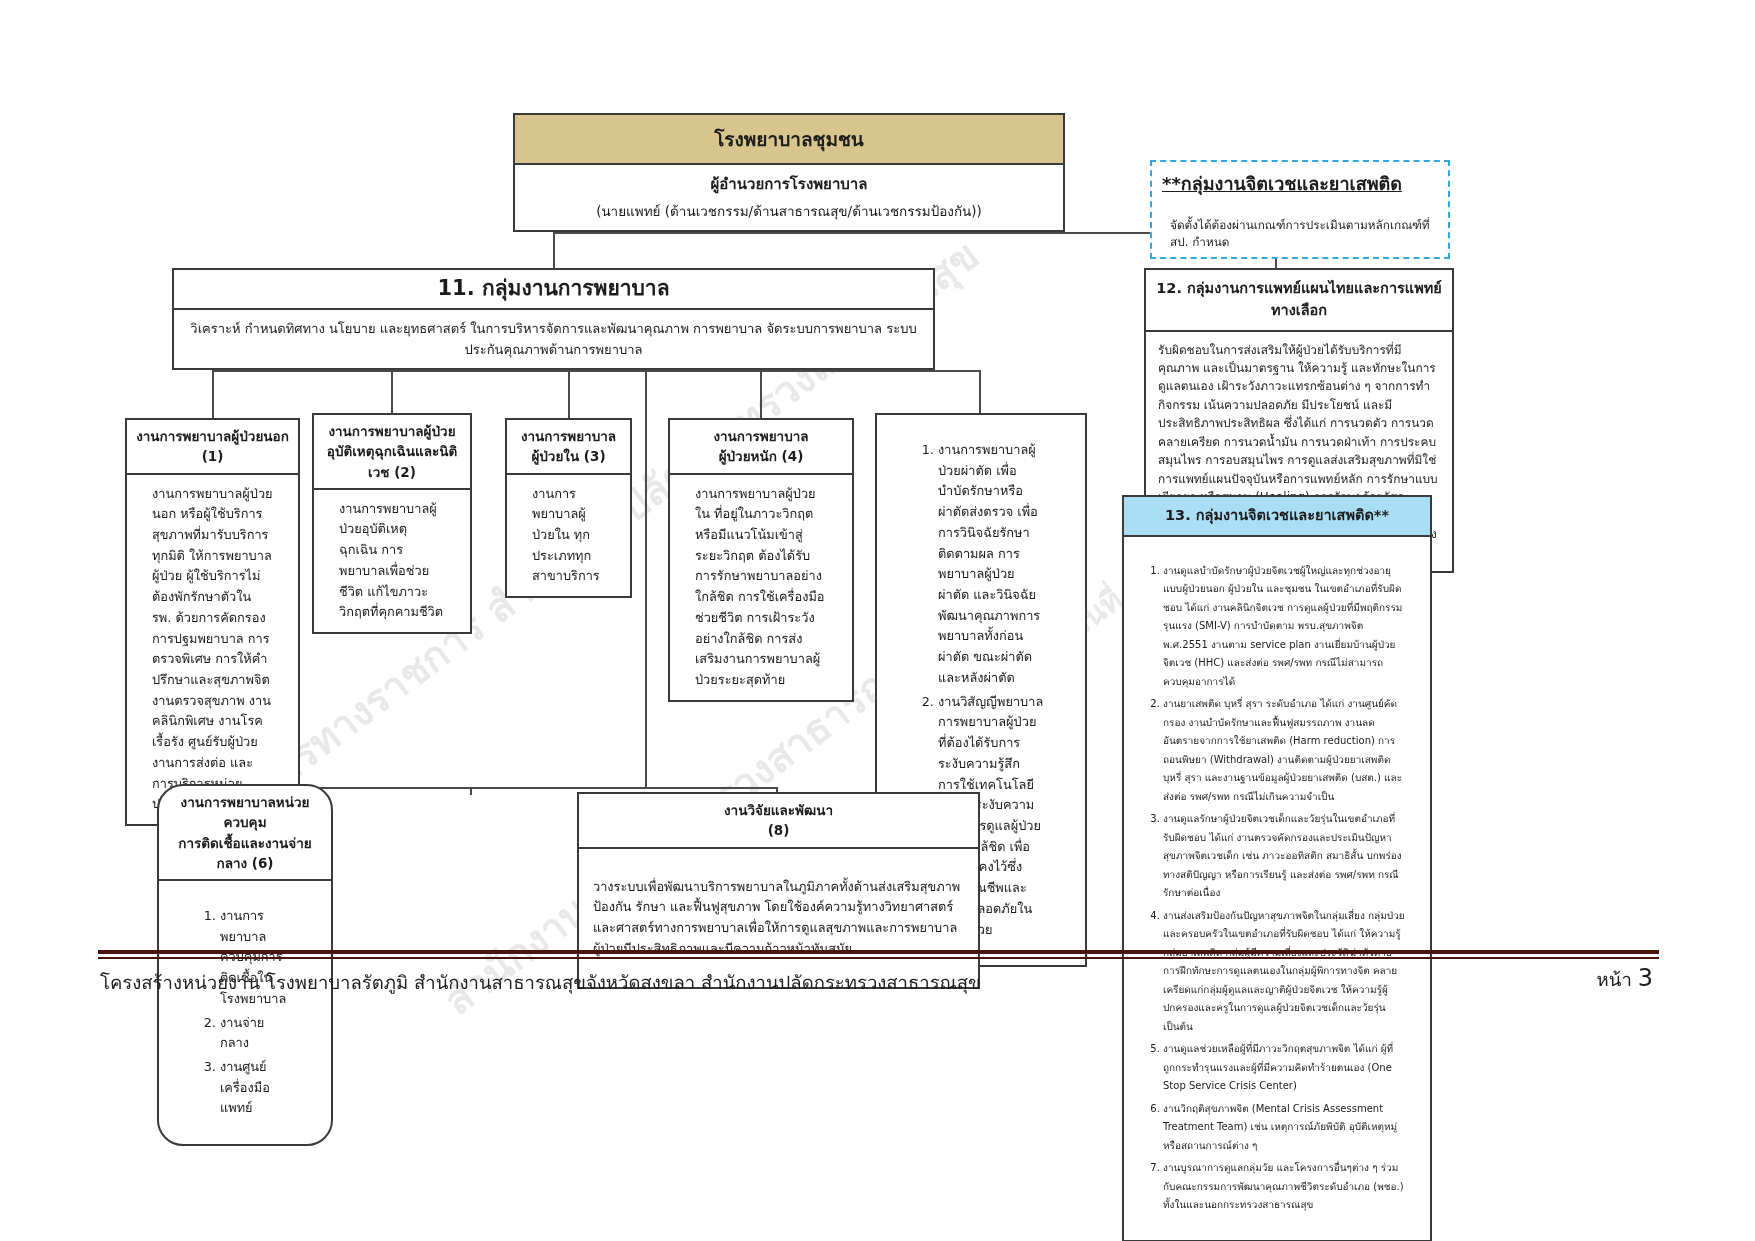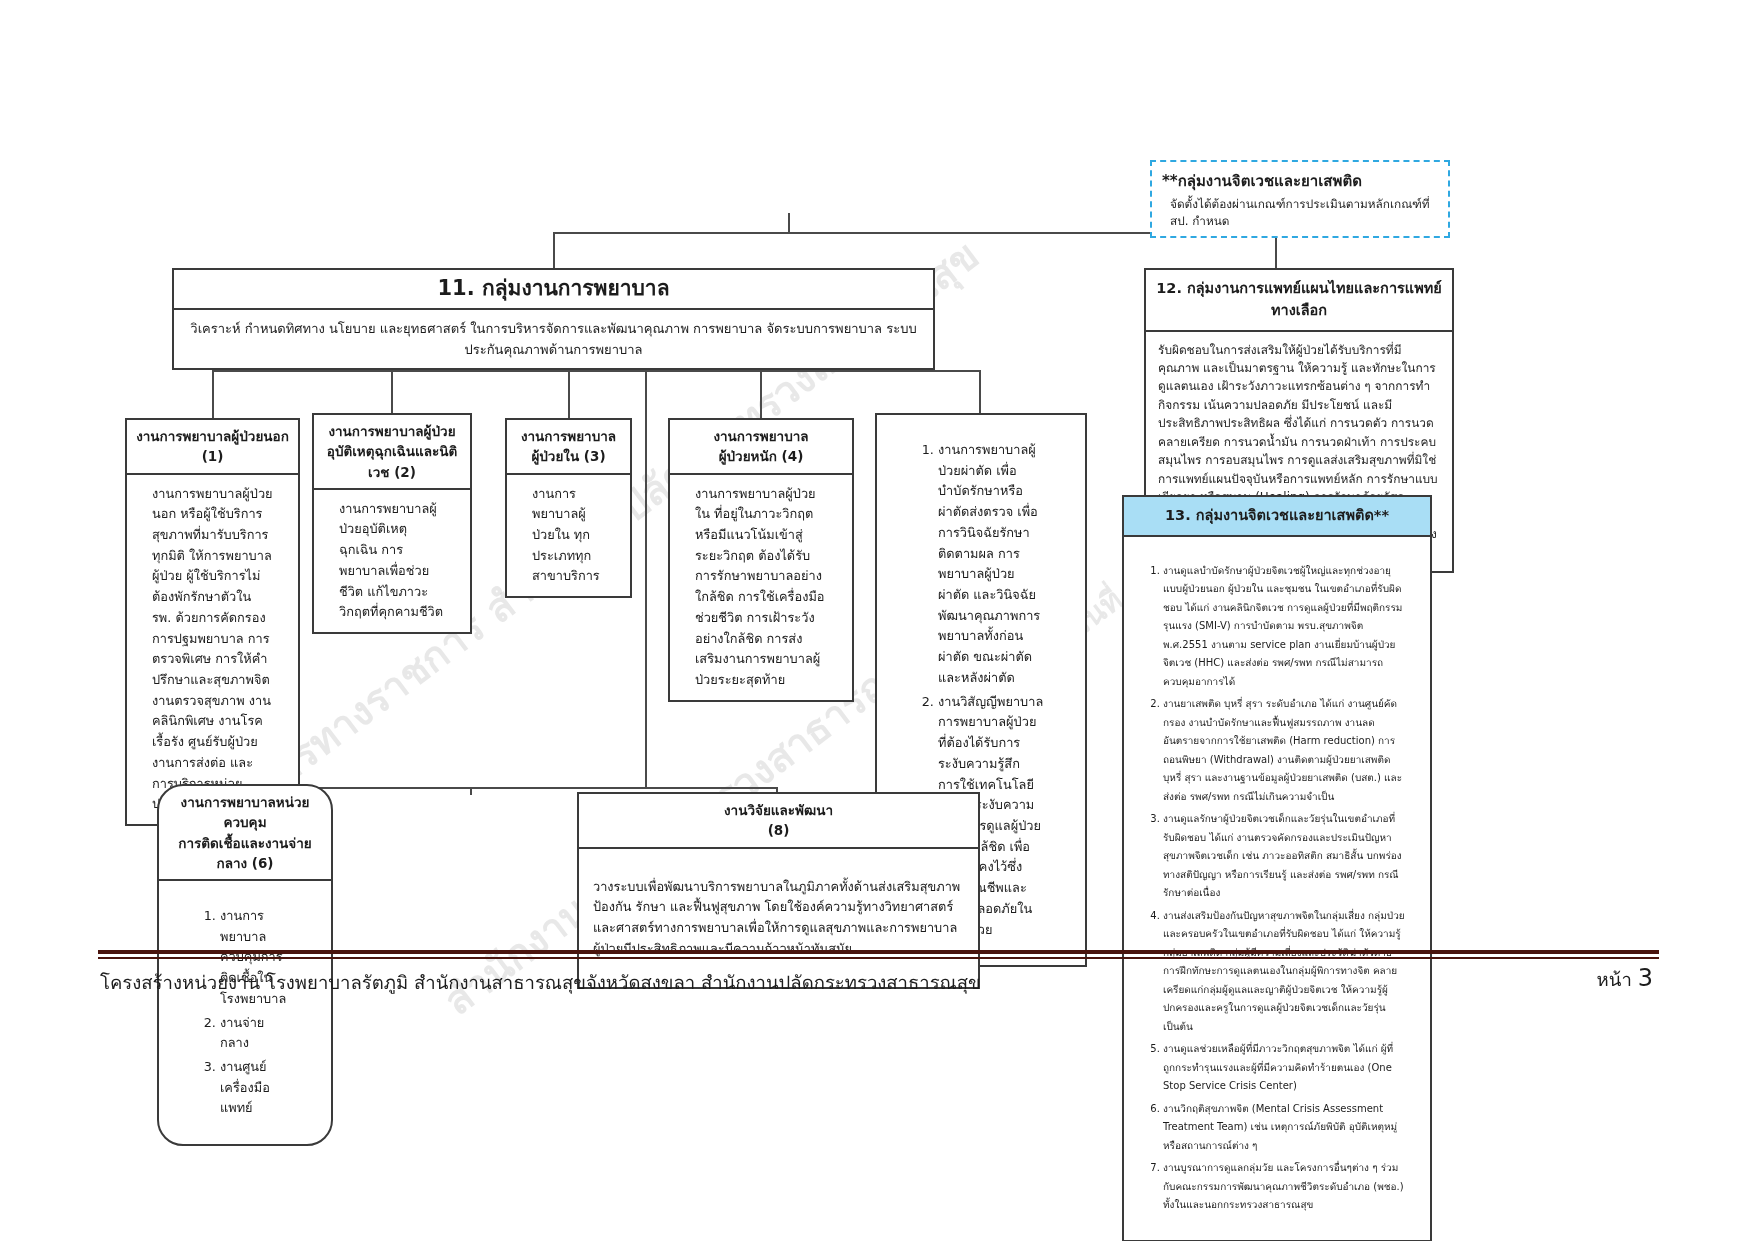--- a/index.html
+++ b/index.html
@@ -25,21 +25,21 @@
     padding:9px 6px;border-bottom:2px solid #3a3a3a;
   }
   #top-box .bdy{text-align:center;padding:7px 8px;}
   #top-box .director{font-weight:bold;font-size:15px;margin-bottom:5px;}
   #top-box .detail{font-size:13.5px;}
   
   #note-box{
     position:absolute;left:1150px;top:160px;width:300px;box-sizing:border-box;
     border:2px dashed #2fa8e1;background:#fff;padding:7px 10px;
   }
-  #note-box .note-title{font-weight:bold;font-size:15px;margin-bottom:3px;}
+  #note-box .note-title{font-weight:bold;font-size:18px;margin-bottom:19px;text-decoration:underline;}
   #note-box .note-text{font-size:11.8px;padding-left:8px;line-height:1.4;}
   
   #box11{left:172px;top:268px;width:763px;}
   #box11 .ttl{font-size:21px;padding:3px 6px;}
   #box11 .bdy{text-align:center;font-size:13px;padding:8px 12px;}
   
   #box12{left:1144px;top:268px;width:310px;}
   #box12 .ttl{font-size:14.5px;padding:8px 6px;}
   #box12 .bdy{font-size:11.9px;line-height:1.55;padding:9px 12px;}
   
@@ -96,20 +96,27 @@
   <div class="vline" style="left:568px;top:370px;height:48px;"></div>
   <div class="vline" style="left:760px;top:370px;height:48px;"></div>
   <div class="vline" style="left:979px;top:370px;height:43px;"></div>
 
   <div class="vline" style="left:645px;top:370px;height:418px;"></div>
   <div class="hline" style="left:260px;top:787px;width:518px;"></div>
   <div class="vline" style="left:260px;top:787px;height:13px;"></div>
   <div class="vline" style="left:470px;top:787px;height:8px;"></div>
   <div class="vline" style="left:776px;top:787px;height:8px;"></div>
 
+  <div class="obox" id="top-box">
+    <div class="ttl-main">โรงพยาบาลชุมชน</div>
+    <div class="bdy">
+      <div class="director">ผู้อำนวยการโรงพยาบาล</div>
+      <div class="detail">(นายแพทย์ (ด้านเวชกรรม/ด้านสาธารณสุข/ด้านเวชกรรมป้องกัน))</div>
+    </div>
+  </div>
 
   <div id="note-box">
     <div class="note-title">**กลุ่มงานจิตเวชและยาเสพติด</div>
     <div class="note-text">จัดตั้งได้ต้องผ่านเกณฑ์การประเมินตามหลักเกณฑ์ที่ สป. กำหนด</div>
   </div>
 
   <div class="obox" id="box11">
     <div class="ttl">11. กลุ่มงานการพยาบาล</div>
     <div class="bdy">วิเคราะห์ กำหนดทิศทาง นโยบาย และยุทธศาสตร์ ในการบริหารจัดการและพัฒนาคุณภาพ การพยาบาล จัดระบบการพยาบาล ระบบประกันคุณภาพด้านการพยาบาล</div>
   </div>

